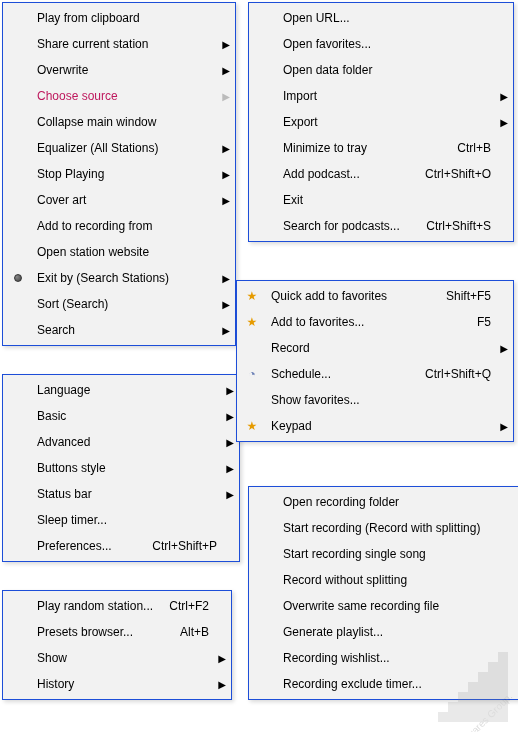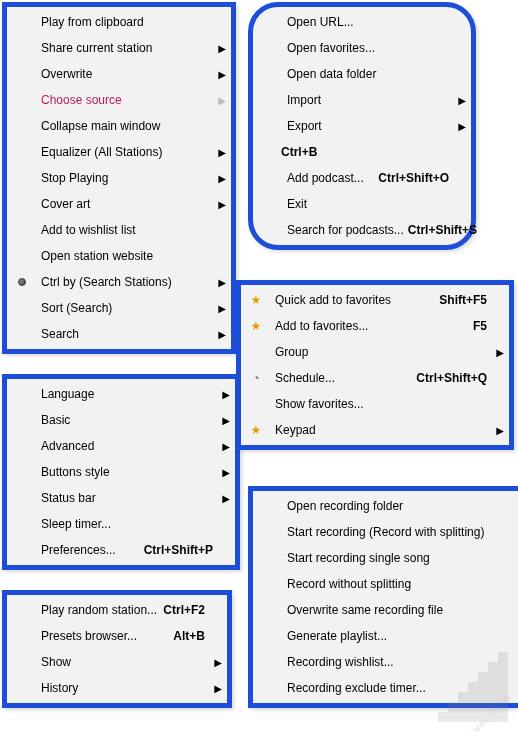--- a/index.html
+++ b/index.html
@@ -8,21 +8,21 @@
     font-size: 12px;
     background: #fff;
     width: 518px;
     height: 732px;
     position: relative;
     overflow: hidden;
   }
   .menu-panel {
     position: absolute;
     background: #f2f2f2;
-    border: 5px solid #1d4ed8;
+    border: 1px solid #1d4ed8;
     box-shadow: 2px 2px 4px rgba(0,0,0,0.15);
   }
   .menu-panel-inner {
     padding: 2px;
   }
   .menu-item {
     display: flex;
     align-items: center;
     height: 26px;
     cursor: default;
@@ -42,21 +42,20 @@
     flex: 1;
     padding-left: 6px;
     padding-right: 4px;
     white-space: nowrap;
     color: #000;
   }
   .mi-shortcut {
     padding-right: 6px;
     color: #000;
     white-space: nowrap;
-    font-weight: bold;
   }
   .mi-arrow {
     width: 14px;
     text-align: center;
     color: #000;
     font-size: 10px;
     flex-shrink: 0;
   }
   .mi-icon-dot {
     width: 8px; height: 8px; border-radius: 50%;
@@ -120,33 +119,33 @@
         <div class="mi-label">Stop Playing</div>
         <div class="mi-arrow">▶</div>
       </div>
     <div class="menu-item">
         <div class="mi-gutter"></div>
         <div class="mi-label">Cover art</div>
         <div class="mi-arrow">▶</div>
       </div>
     <div class="menu-item">
         <div class="mi-gutter"></div>
-        <div class="mi-label">Add to wishlist list</div>
+        <div class="mi-label">Add to recording from</div>
         <div class="mi-arrow"></div>
       </div>
     <div class="menu-item">
         <div class="mi-gutter"></div>
         <div class="mi-label">Open station website</div>
         <div class="mi-arrow"></div>
       </div>
     <div class="menu-item">
         <div class="mi-gutter">
           <div class="mi-icon-dot"></div>
         </div>
-        <div class="mi-label">Ctrl by (Search Stations)</div>
+        <div class="mi-label">Exit by (Search Stations)</div>
         <div class="mi-arrow">▶</div>
       </div>
     <div class="menu-item">
         <div class="mi-gutter"></div>
         <div class="mi-label">Sort (Search)</div>
         <div class="mi-arrow">▶</div>
       </div>
     <div class="menu-item">
         <div class="mi-gutter"></div>
         <div class="mi-label">Search</div>
@@ -216,21 +215,21 @@
         <div class="mi-arrow">▶</div>
       </div>
     <div class="menu-item">
         <div class="mi-gutter"></div>
         <div class="mi-label">History</div>
         <div class="mi-arrow">▶</div>
       </div>
   </div>
 </div>
 
-<div class="menu-panel" style="left:248px; top:2px; width:228px;border-radius:30px;">
+<div class="menu-panel" style="left:248px; top:2px; width:266px;">
   <div class="menu-panel-inner">
     <div class="menu-item">
         <div class="mi-gutter"></div>
         <div class="mi-label">Open URL...</div>
         <div class="mi-arrow"></div>
       </div>
     <div class="menu-item">
         <div class="mi-gutter"></div>
         <div class="mi-label">Open favorites...</div>
         <div class="mi-arrow"></div>
@@ -245,20 +244,21 @@
         <div class="mi-label">Import</div>
         <div class="mi-arrow">▶</div>
       </div>
     <div class="menu-item">
         <div class="mi-gutter"></div>
         <div class="mi-label">Export</div>
         <div class="mi-arrow">▶</div>
       </div>
     <div class="menu-item">
         <div class="mi-gutter"></div>
+        <div class="mi-label">Minimize to tray</div>
         <div class="mi-shortcut">Ctrl+B</div>
         <div class="mi-arrow"></div>
       </div>
     <div class="menu-item">
         <div class="mi-gutter"></div>
         <div class="mi-label">Add podcast...</div>
         <div class="mi-shortcut">Ctrl+Shift+O</div>
         <div class="mi-arrow"></div>
       </div>
     <div class="menu-item">
@@ -288,21 +288,21 @@
     <div class="menu-item">
         <div class="mi-gutter">
           <div class="mi-icon-star">★</div>
         </div>
         <div class="mi-label">Add to favorites...</div>
         <div class="mi-shortcut">F5</div>
         <div class="mi-arrow"></div>
       </div>
     <div class="menu-item">
         <div class="mi-gutter"></div>
-        <div class="mi-label">Group</div>
+        <div class="mi-label">Record</div>
         <div class="mi-arrow">▶</div>
       </div>
     <div class="menu-item">
         <div class="mi-gutter">
           <div class="mi-icon-clock">◔</div>
         </div>
         <div class="mi-label">Schedule...</div>
         <div class="mi-shortcut">Ctrl+Shift+Q</div>
         <div class="mi-arrow"></div>
       </div>

